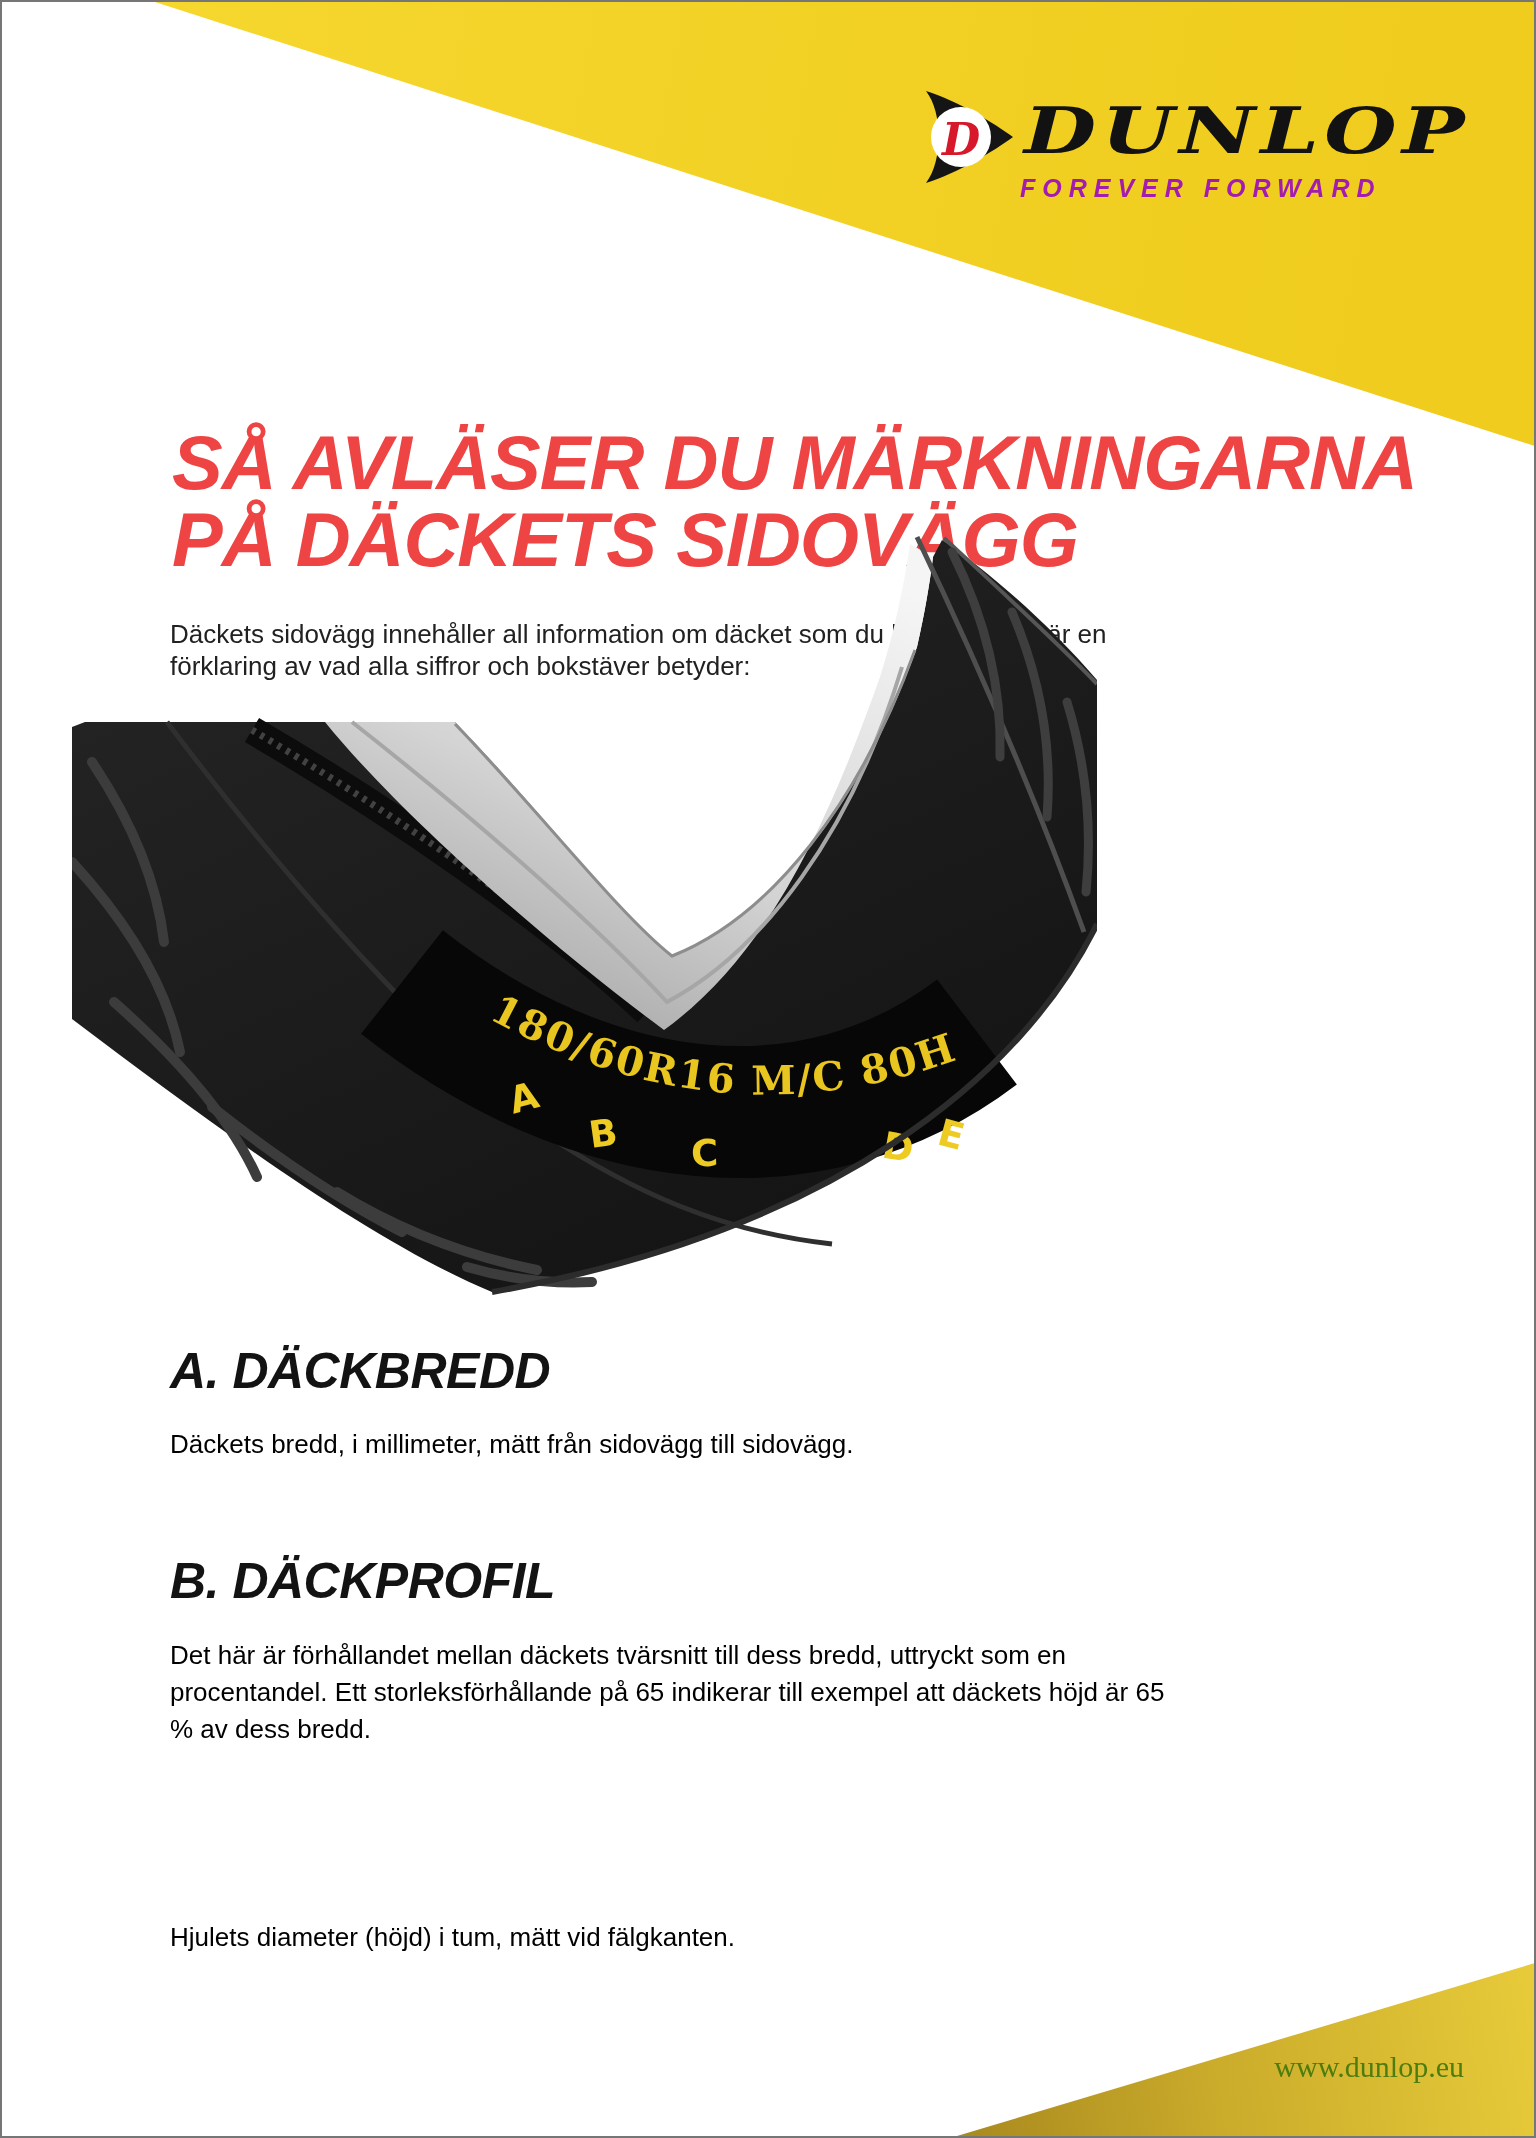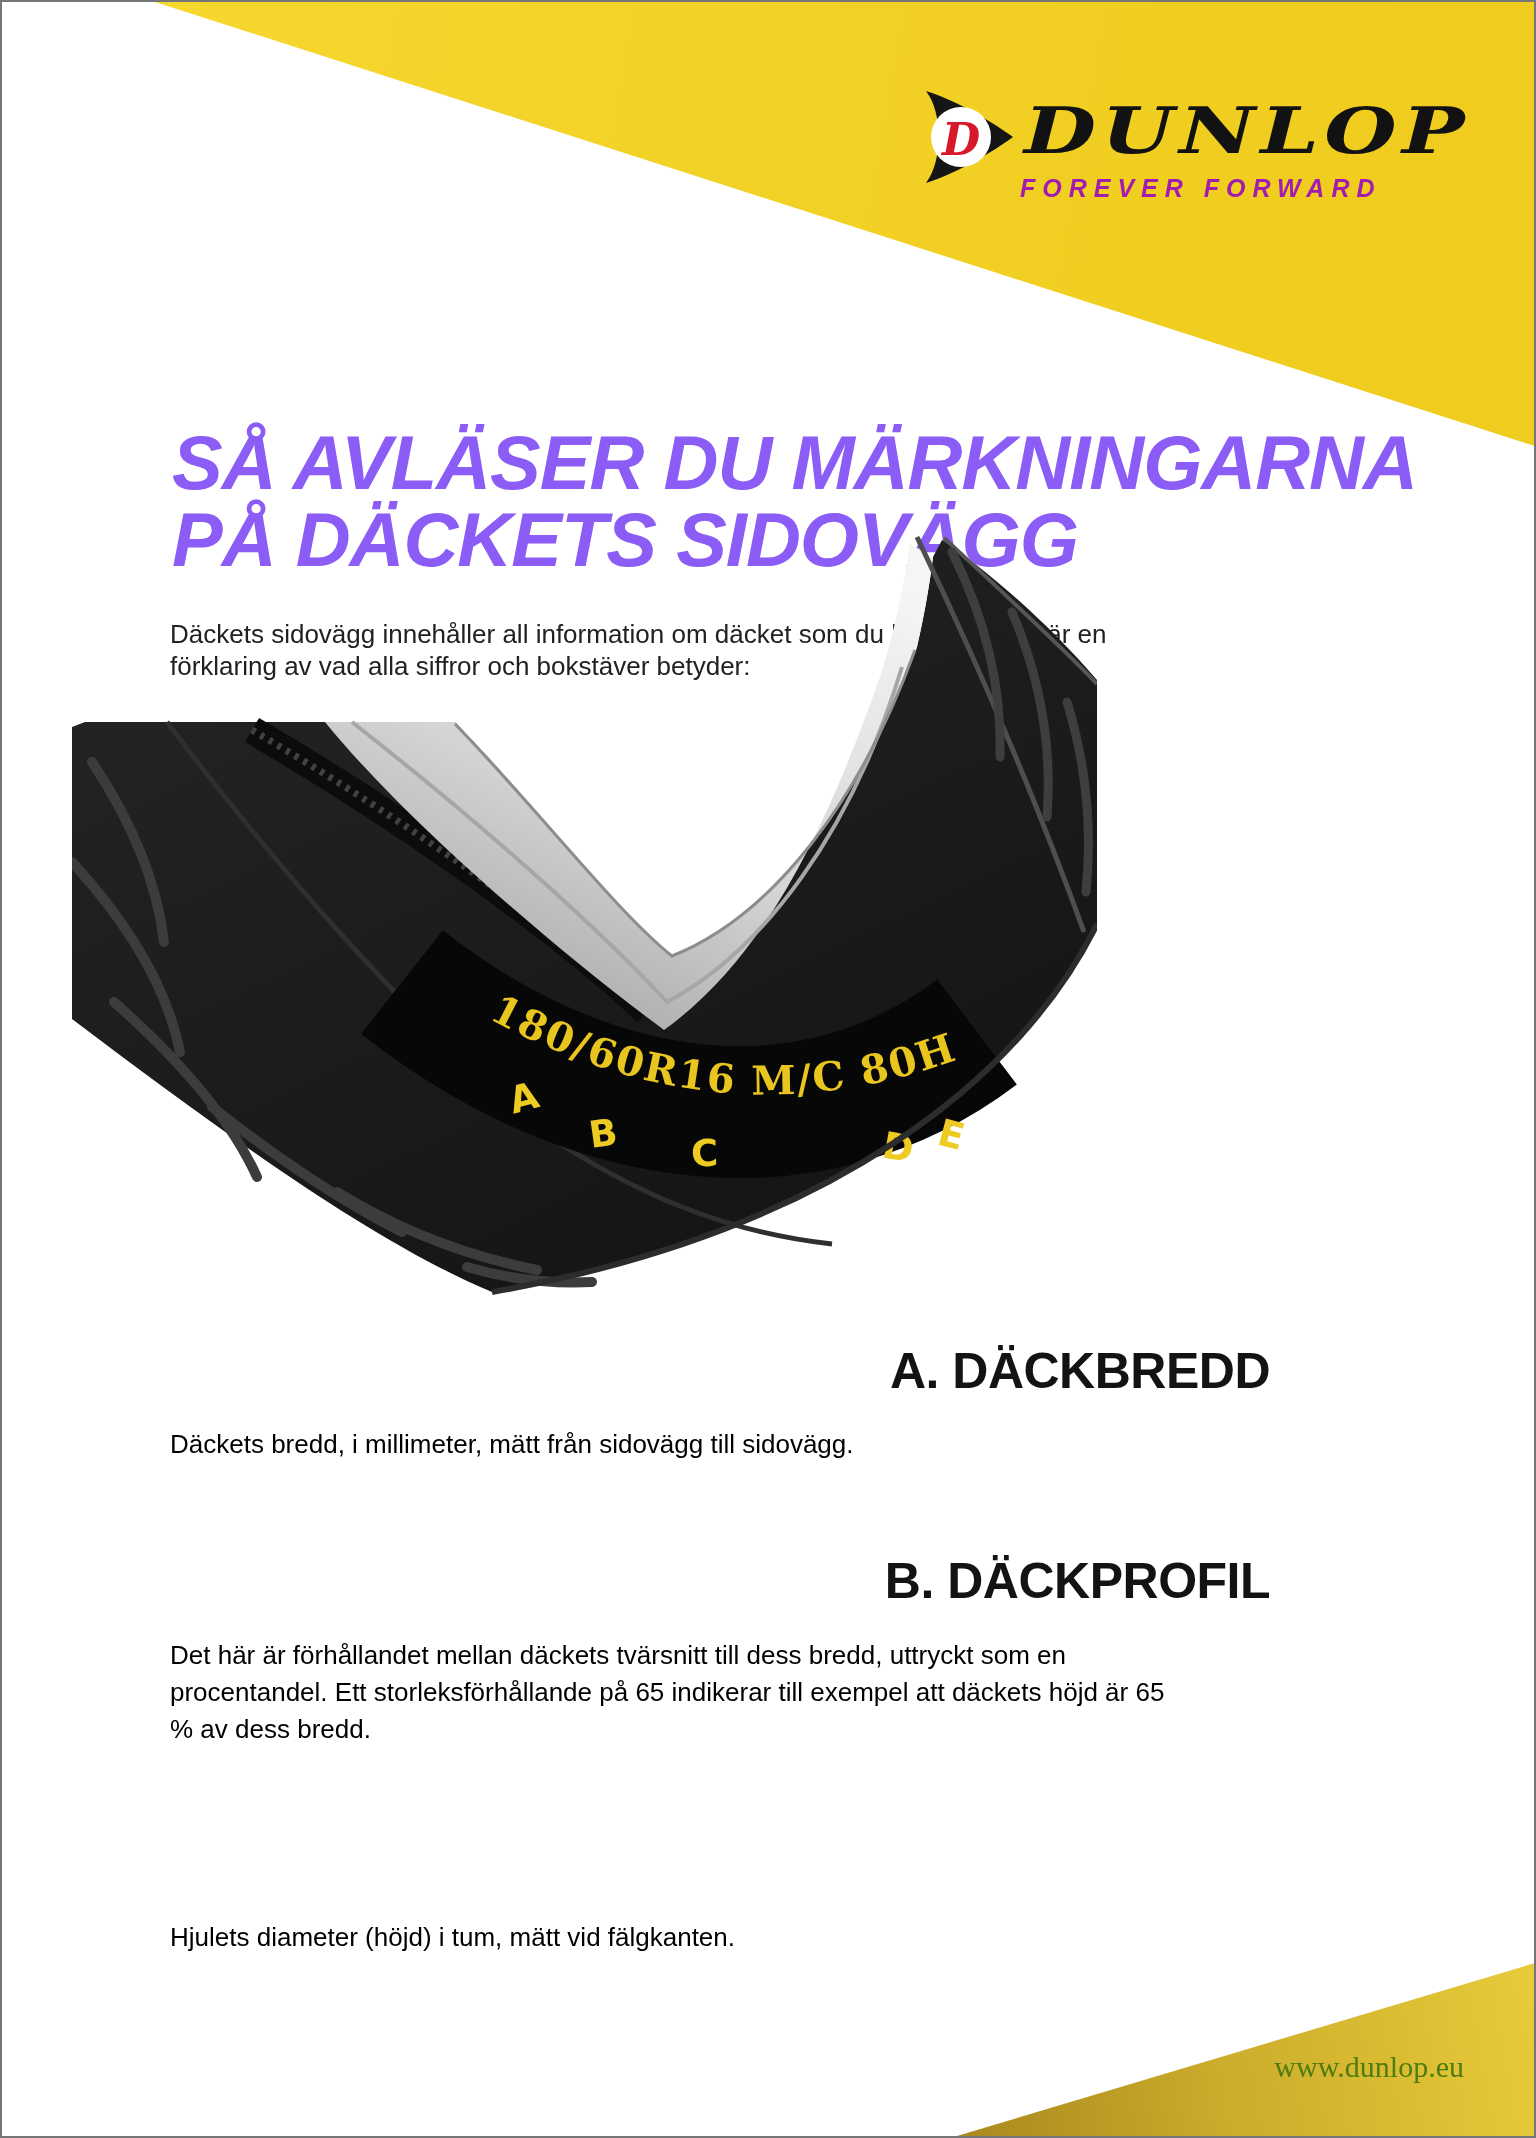--- a/index.html
+++ b/index.html
@@ -37,31 +37,31 @@
     font-family:"Liberation Sans",sans-serif;
     font-style:italic;font-weight:bold;
     font-size:25px;color:#a21caf;
     letter-spacing:7px;white-space:nowrap;
   }
   
   .h1{
     position:absolute;left:170px;top:422px;width:1330px;
     font-size:76px;line-height:77px;
     font-weight:bold;font-style:italic;
-    color:#8b5cf6;white-space:pre-line;letter-spacing:-1px;
+    color:#ef4444;white-space:pre-line;letter-spacing:-1px;
   }
   .intro{
     position:absolute;left:168px;top:616px;width:1250px;
     font-size:26px;line-height:32px;white-space:pre-line;color:#212121;
   }
   .h2{
     position:absolute;left:168px;width:1100px;
     font-size:50px;line-height:1.1;
-    font-weight:bold;color:#131313;
-    white-space:nowrap;letter-spacing:-0.5px;text-align:right;
+    font-weight:bold;font-style:italic;color:#131313;
+    white-space:nowrap;letter-spacing:-0.5px;
   }
   .body{
     position:absolute;left:168px;width:1170px;
     font-size:26px;line-height:37px;white-space:pre-line;color:#000000;
   }
   #secA-h{top:1342px;} #secA-b{top:1426px;line-height:32px;}
   #secB-h{top:1552px;} #secB-b{top:1635px;}
   #secC-h{top:1836px;} #secC-b{top:1919px;line-height:32px;}
   
   .photo{position:absolute;left:70px;top:530px;width:1025px;height:765px;}

